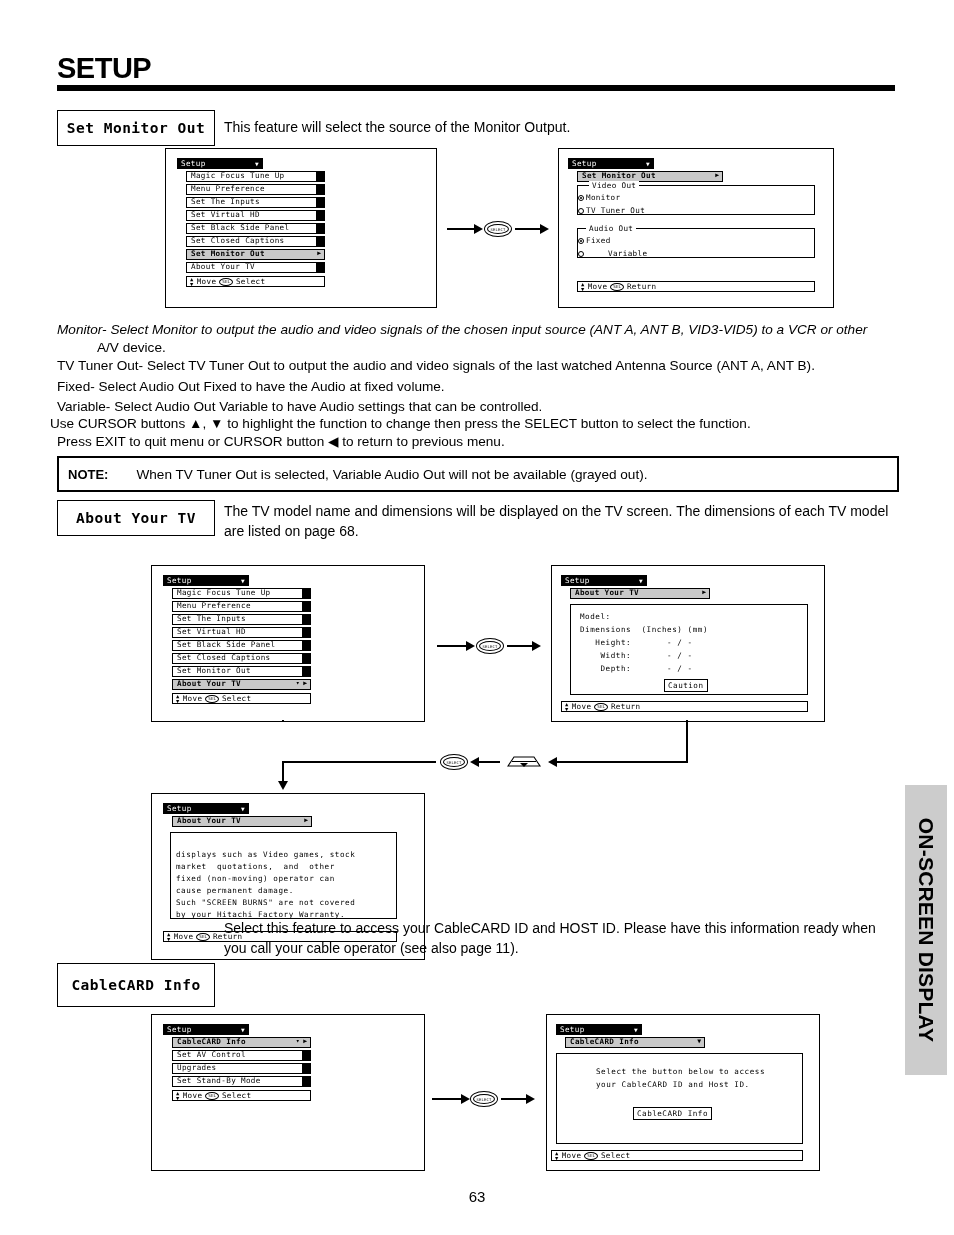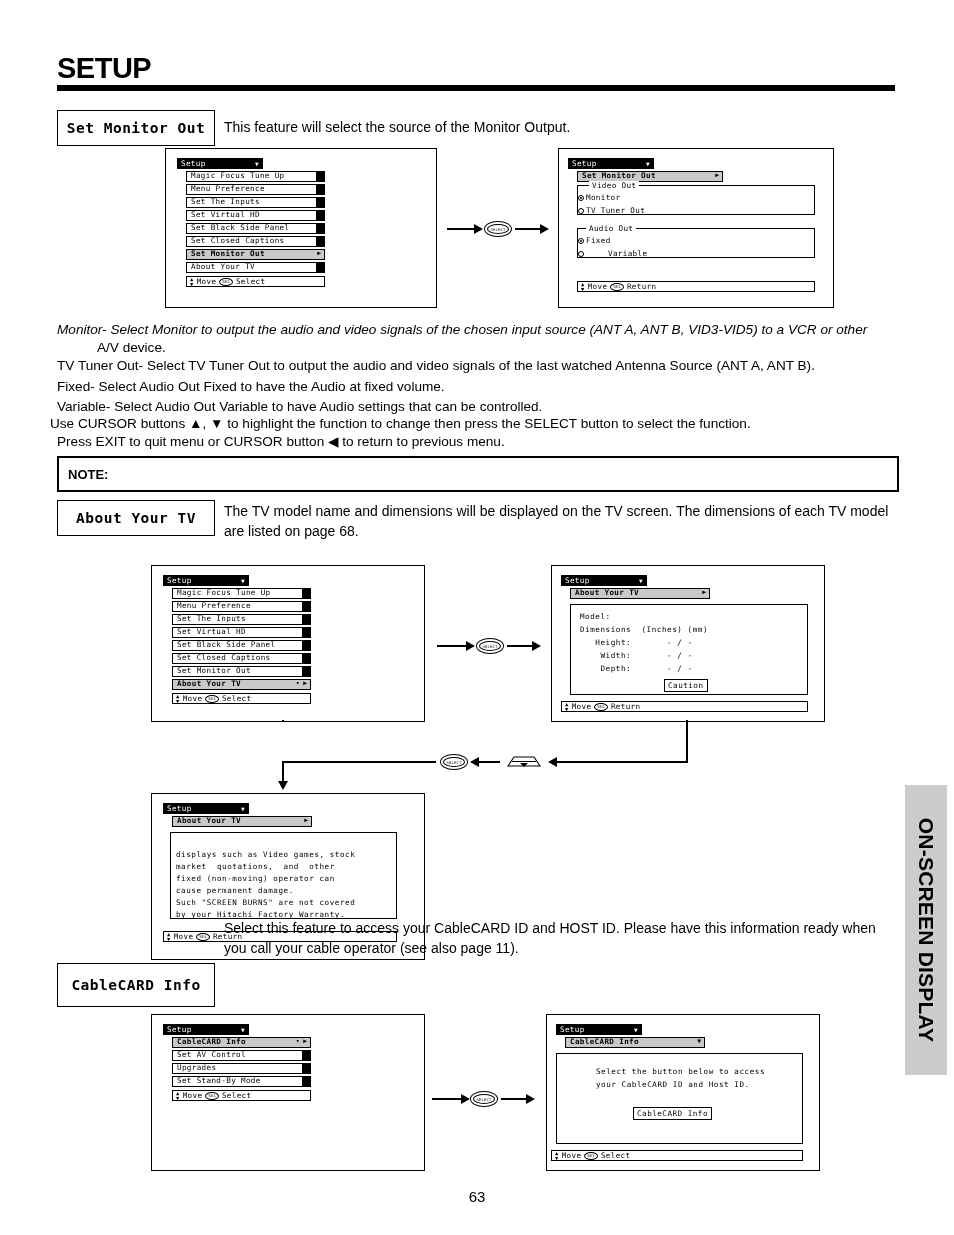--- a/index.html
+++ b/index.html
@@ -277,20 +277,21 @@
 </div>
 <div class="para" style="left:50px;top:414px;width:845px;">
   <span>Use CURSOR buttons ▲, ▼ to highlight the function to change then press the SELECT button to select the function.</span>
 </div>
 <div class="para" style="left:57px;top:432px;width:845px;">
   <span>Press EXIT to quit menu or CURSOR button ◀ to return to previous menu.</span>
 </div>
 
 <div id="note-box">
   <span id="note-label">NOTE:</span>
+  <span id="note-text">When TV Tuner Out is selected, Variable Audio Out will not be available (grayed out).</span>
 </div>
 
 <div class="seclabel" style="left:57px;top:500px;width:156px;height:34px;">
   <span>About Your TV</span>
 </div>
 <div class="secdesc" style="left:224px;top:501px;width:672px;">
   <span>The TV model name and dimensions will be displayed on the TV screen.  The dimensions of each TV model are listed on page 68.</span>
 </div>
 
 <div class="osdbox" style="left:151px;top:565px;width:272px;height:155px;">

